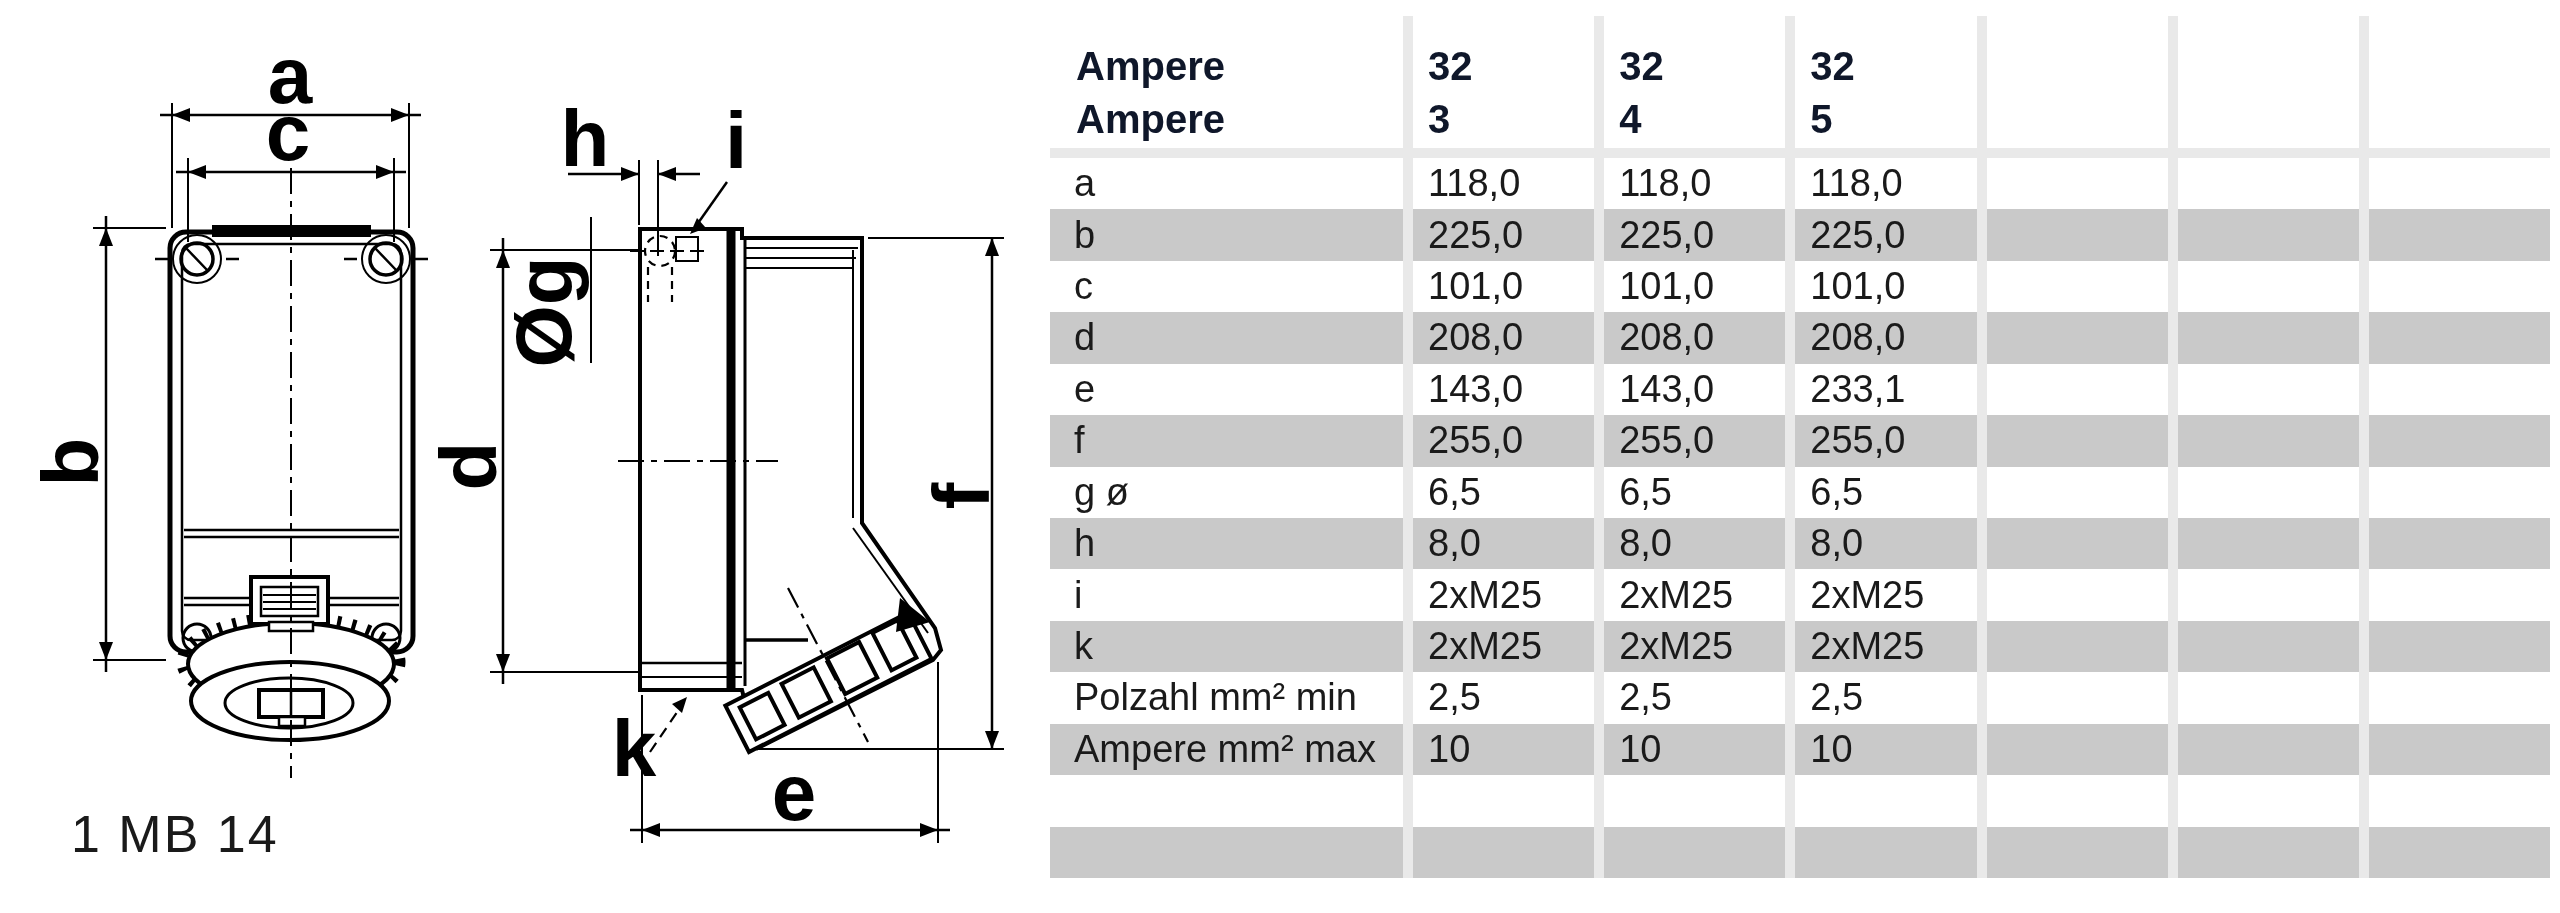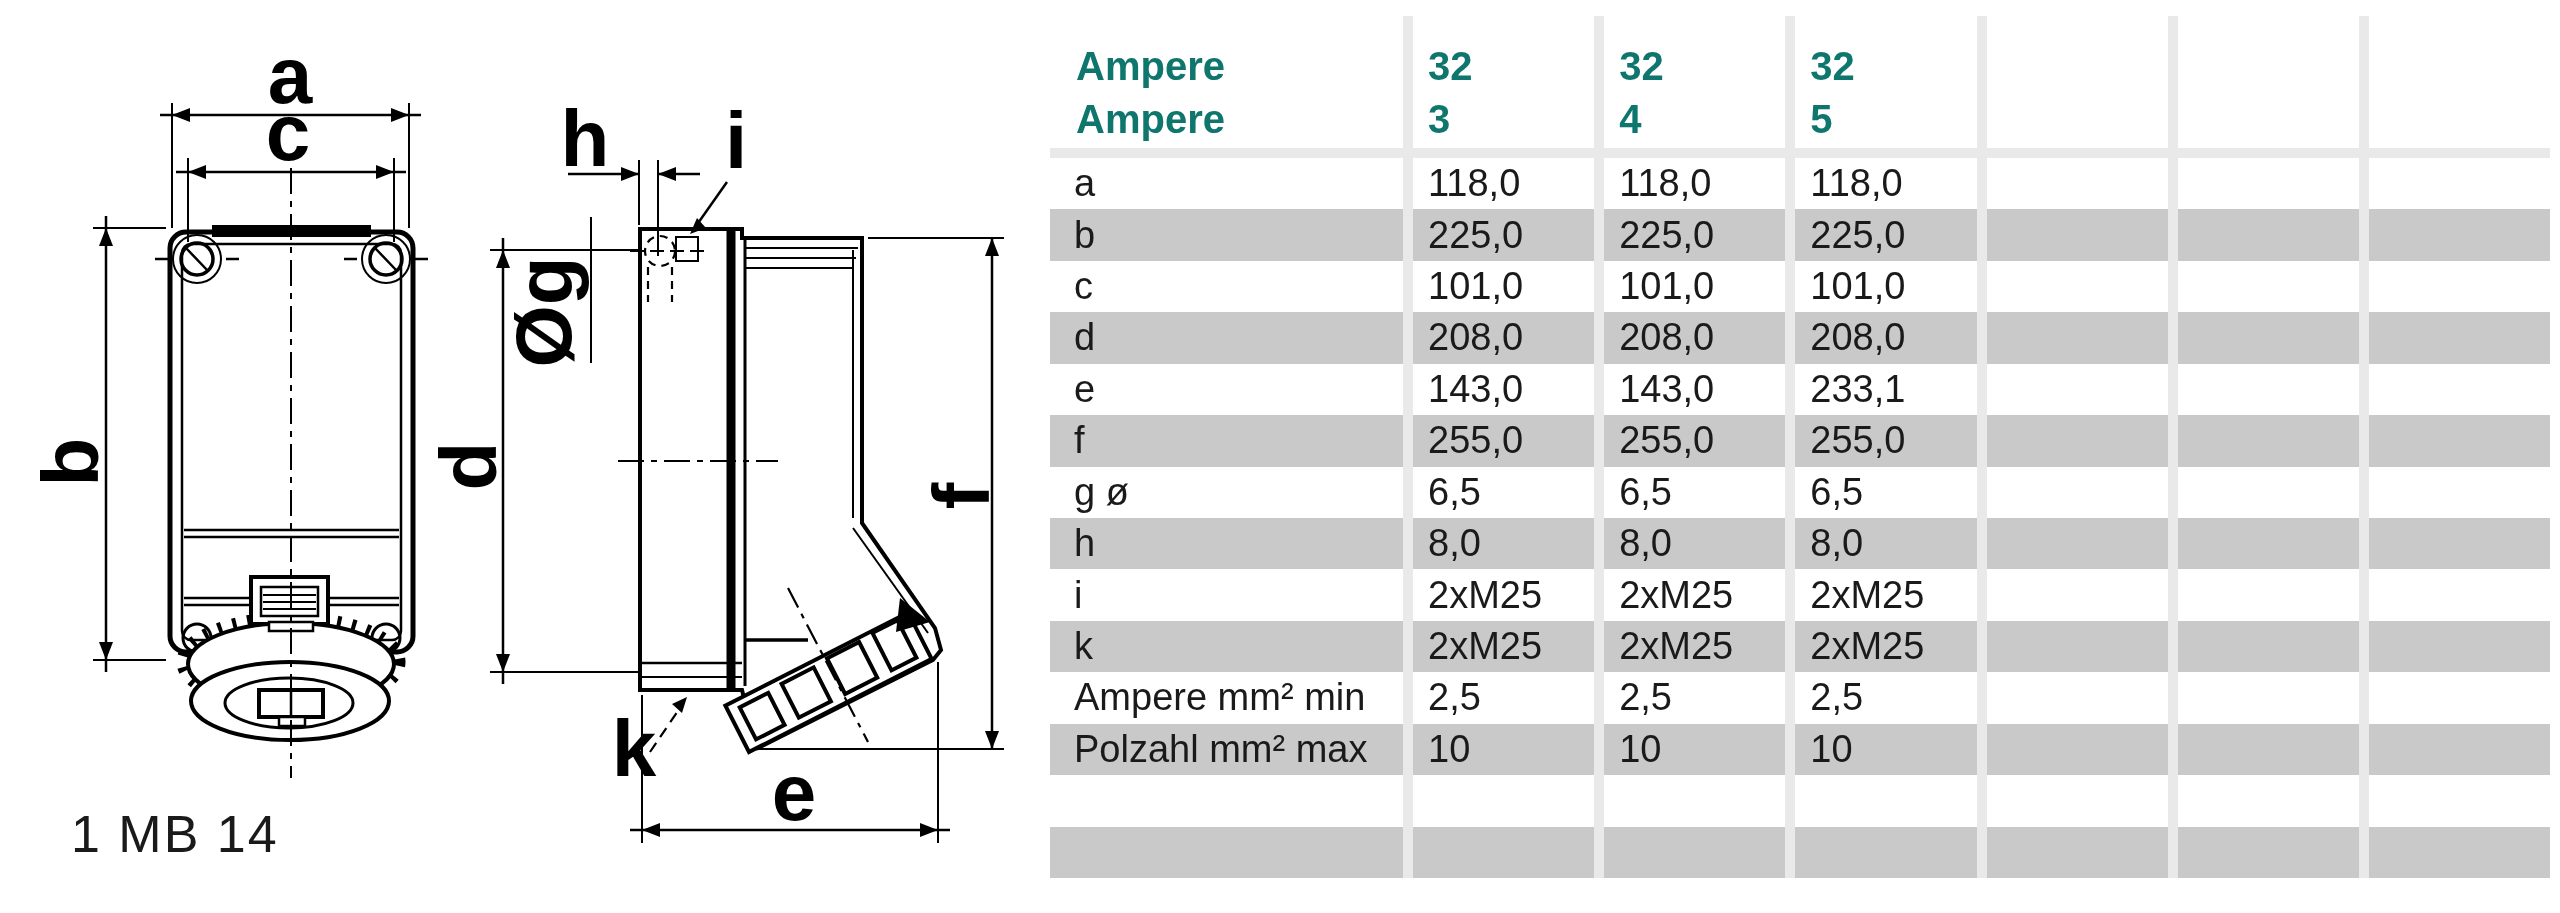--- a/index.html
+++ b/index.html
@@ -10,21 +10,21 @@
   svg text{font-family:"Liberation Sans",sans-serif;}
   .drawing{position:absolute;left:0;top:0;}
   
   .dim-table{position:absolute;left:1050px;top:16px;width:1500px;}
   .t-header{
     display:grid;grid-template-columns:353px repeat(6,1fr);column-gap:10px;
     background:var(--sep);height:132px;
   }
   .t-header .cell{
     background:#fff;display:flex;flex-direction:column;justify-content:flex-end;
-    font-weight:bold;font-size:40px;line-height:53px;padding:0 0 2px 15px;color:#0f766e;
+    font-weight:bold;font-size:40px;line-height:53px;padding:0 0 2px 15px;color:#0f172a;
   }
   .t-header .cell.lab{padding-left:26px;}
   .strip{height:10px;background:var(--sep);}
   .t-body{display:grid;grid-template-rows:repeat(14,1fr);height:720px;}
   .t-body .row{
     display:grid;grid-template-columns:353px repeat(6,1fr);column-gap:10px;
     background:var(--sep);
   }
   .t-body .row .cell{
     background:#fff;display:flex;align-items:center;
@@ -307,30 +307,30 @@
         <div class="row striped">
           <div class="cell lab">k</div>
           <div class="cell">2xM25</div>
           <div class="cell">2xM25</div>
           <div class="cell">2xM25</div>
           <div class="cell"></div>
           <div class="cell"></div>
           <div class="cell"></div>
         </div>
         <div class="row">
-          <div class="cell lab">Ampere mm² min</div>
+          <div class="cell lab">Polzahl mm² min</div>
           <div class="cell">2,5</div>
           <div class="cell">2,5</div>
           <div class="cell">2,5</div>
           <div class="cell"></div>
           <div class="cell"></div>
           <div class="cell"></div>
         </div>
         <div class="row striped">
-          <div class="cell lab">Polzahl mm² max</div>
+          <div class="cell lab">Ampere mm² max</div>
           <div class="cell">10</div>
           <div class="cell">10</div>
           <div class="cell">10</div>
           <div class="cell"></div>
           <div class="cell"></div>
           <div class="cell"></div>
         </div>
         <div class="row">
           <div class="cell lab"></div>
           <div class="cell"></div>

